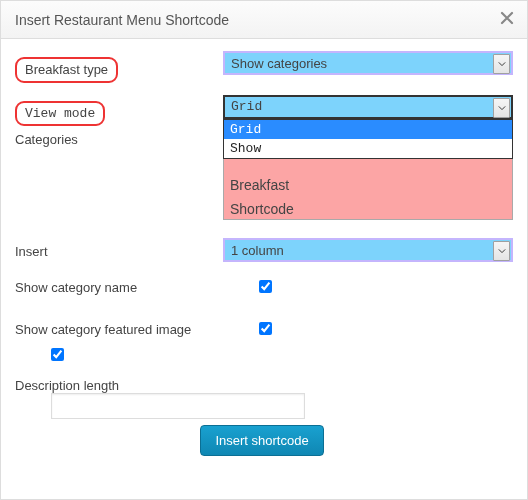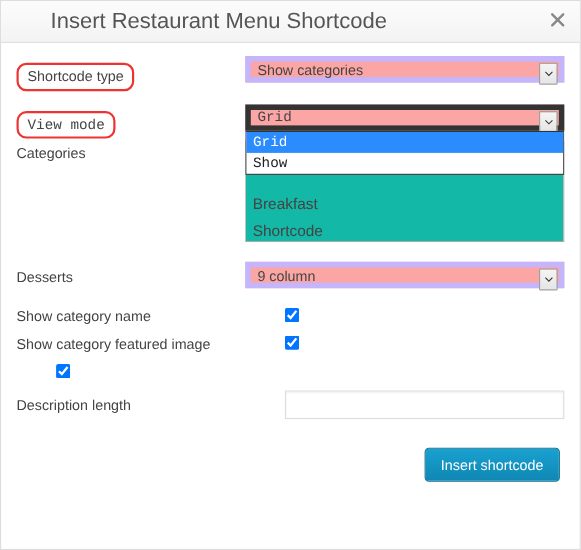--- a/index.html
+++ b/index.html
@@ -14,21 +14,21 @@
     border: 1px solid #ddd;
   }
   .titlebar {
     height: 38px;
     background: linear-gradient(#fcfcfc,#f3f3f3);
     border-bottom: 1px solid #ddd;
     display: flex;
     align-items: center;
     padding: 0 12px 0 14px;
   }
-  .titlebar .title { flex: 1; color: #555; font-size: 20px; margin-left: 31px; }
+  .titlebar .title { flex: 1; color: #555; font-size: 14px; }
   .titlebar .close { color: #888; cursor: pointer; }
   .content { padding: 12px 14px 14px 14px; }
   .row {
     display: flex;
     align-items: flex-start;
     margin-bottom: 12px;
   }
   .row .lab {
     width: 208px;
     padding-top: 6px;
@@ -39,22 +39,22 @@
     display: inline-block;
     border: 2px solid #e33;
     border-radius: 9px;
     padding: 3px 8px;
     line-height: 1.2;
   }
   .selectlike {
     position: relative;
     width: 290px;
     height: 24px;
-    border: 5px solid #c4b5fd;
-    background: #fca5a5;
+    border: 2px solid #c4b5fd;
+    background: #7dd3fc;
     padding: 2px 24px 2px 6px;
     font-size: 13px;
     color: #444;
     display: flex;
     align-items: center;
     cursor: pointer;
   }
   .selectlike.open { border-color: #333; }
   .sel-btn {
     position: absolute;
@@ -78,21 +78,21 @@
     padding: 2px 6px;
     font-size: 13px;
     color: #222;
     cursor: pointer;
   }
   .dropdown .opt.sel { background: #2a8cff; color: #fff; }
   .listbox {
     width: 290px;
     height: 92px;
     border: 1px solid #a9a9a9;
-    background: #14b8a6;
+    background: #fca5a5;
     overflow-y: scroll;
     position: relative;
   }
   .listbox::-webkit-scrollbar { width: 16px; }
   .listbox::-webkit-scrollbar-track { background: #f1f1f1; border-left:1px solid #ddd;}
   .listbox::-webkit-scrollbar-thumb { background: #c1c1c1; }
   .listbox .item {
     padding: 1px 6px;
     font-size: 14px;
     line-height: 22px;
@@ -108,21 +108,21 @@
     padding: 2px 6px;
     font-size: 13px;
     box-shadow: inset 0 1px 2px rgba(0,0,0,0.07);
   }
   .chk {
     width: 13px; height: 13px;
     margin-top: 6px;
   }
   .btnrow {
     display: flex;
-    justify-content: flex-end;
+    justify-content: center;
     padding-top: 6px;
     padding-right: 4px;
   }
   .primary {
     background: #0f87b3;
     background: linear-gradient(#19a1d0,#0f87b3);
     border: 1px solid #0b6f94;
     color: #fff;
     padding: 7px 14px;
     font-size: 13px;
@@ -139,21 +139,21 @@
   <div class="close">
     <svg width="16" height="16" viewBox="0 0 16 16">
         <path d="M3 3 L13 13 M13 3 L3 13" stroke="#888" stroke-width="2.2" stroke-linecap="round" fill="none"></path>
       </svg>
   </div>
 </div>
 
 <div class="content">
 
   <div class="row">
-    <div class="lab"><span class="hl">Shortcode type</span></div>
+    <div class="lab"><span class="hl">Breakfast type</span></div>
     <div class="ctl">
       <div class="selectlike">
         <span>Show categories</span>
         <div class="sel-btn">
             <svg viewBox="0 0 10 10">
               <path d="M1 3 L5 7 L9 3" fill="none" stroke="#333" stroke-width="1.2"></path>
             </svg>
           </div>
       </div>
     </div>
@@ -185,46 +185,46 @@
       <div class="listbox" style="padding-top:44px;">
 
         <div class="item">Breakfast</div>
         <div class="item">Shortcode</div>
 
       </div>
     </div>
   </div>
 
   <div class="row">
-    <div class="lab">Desserts</div>
+    <div class="lab">Insert</div>
     <div class="ctl">
       <div class="selectlike">
-        <span>9 column</span>
+        <span>1 column</span>
         <div class="sel-btn">
             <svg viewBox="0 0 10 10">
               <path d="M1 3 L5 7 L9 3" fill="none" stroke="#333" stroke-width="1.2"></path>
             </svg>
           </div>
       </div>
     </div>
   </div>
 
-  <div class="row" style="margin-bottom:3px;">
+  <div class="row" style="margin-bottom:20px;">
     <div class="lab">Show category name</div>
     <div class="ctl" style="padding-left:36px;"><input class="chk" type="checkbox" checked="" style=""></div>
   </div>
   <div class="row" style="margin-bottom:4px;">
     <div class="lab">Show category featured image</div>
     <div class="ctl" style="padding-left:36px;"><input class="chk" type="checkbox" checked="" style=""></div>
   </div>
   <div class="row" style="margin-bottom:8px;">
     <div class="ctl" style="padding-left:36px;"><input class="chk" type="checkbox" checked="" style=""></div>
   </div>
 
-  <div class="row" style="margin-bottom:20px;">
+  <div class="row" style="margin-bottom:0;flex-direction:column;">
     <div class="lab">Description length</div>
     <div class="ctl" style="padding-left:36px;"><input class="textinput" style="width: 254px;" type="text" value=""></div>
   </div>
 
   <div class="btnrow">
     <button class="primary">Insert shortcode</button>
   </div>
 
 </div>
 

